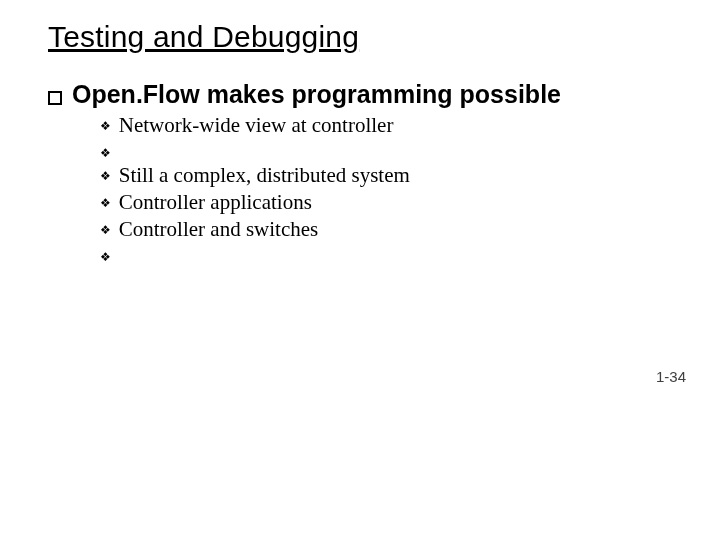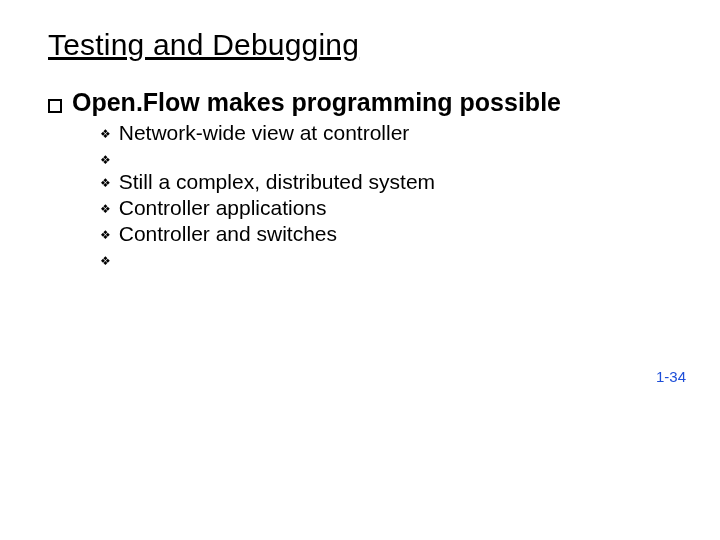--- a/index.html
+++ b/index.html
@@ -7,21 +7,21 @@
     padding: 0;
     width: 720px;
     height: 540px;
     background: #ffffff;
     font-family: Georgia, "Times New Roman", serif;
     color: #000;
     position: relative;
   }
   .slide {
     box-sizing: border-box;
-    padding: 28px 48px 20px 48px;
+    padding: 20px 48px 20px 48px;
     width: 720px;
     height: 403px;
     position: relative;
   }
   .title {
     font-family: "Comic Sans MS", "Comic Sans", cursive, sans-serif;
     font-size: 30px;
     text-decoration: underline;
     margin-bottom: 26px;
     font-weight: 400;
@@ -54,31 +54,31 @@
     margin-bottom: 2px;
   }
   .sub .dia {
     font-size: 12px;
     margin-top: 6px;
     margin-right: 8px;
     flex: 0 0 auto;
     color: #000;
   }
   .sub .stxt {
-    font-family: Liberation Sans, sans-serif;
+    font-family: Liberation Serif, serif;
     font-size: 21px;
     font-weight: 400;
   }
   .pagenum {
     position: absolute;
     right: 34px;
     bottom: 18px;
     font-family: Arial, Helvetica, sans-serif;
     font-size: 15px;
-    color: #1d4ed8;
+    color: #404040;
   }
 </style>
 </head>
 <body>
 
 <div class="slide">
   <div class="title">Testing and Debugging</div>
 
   <div class="point">
     <span class="sq"></span>

